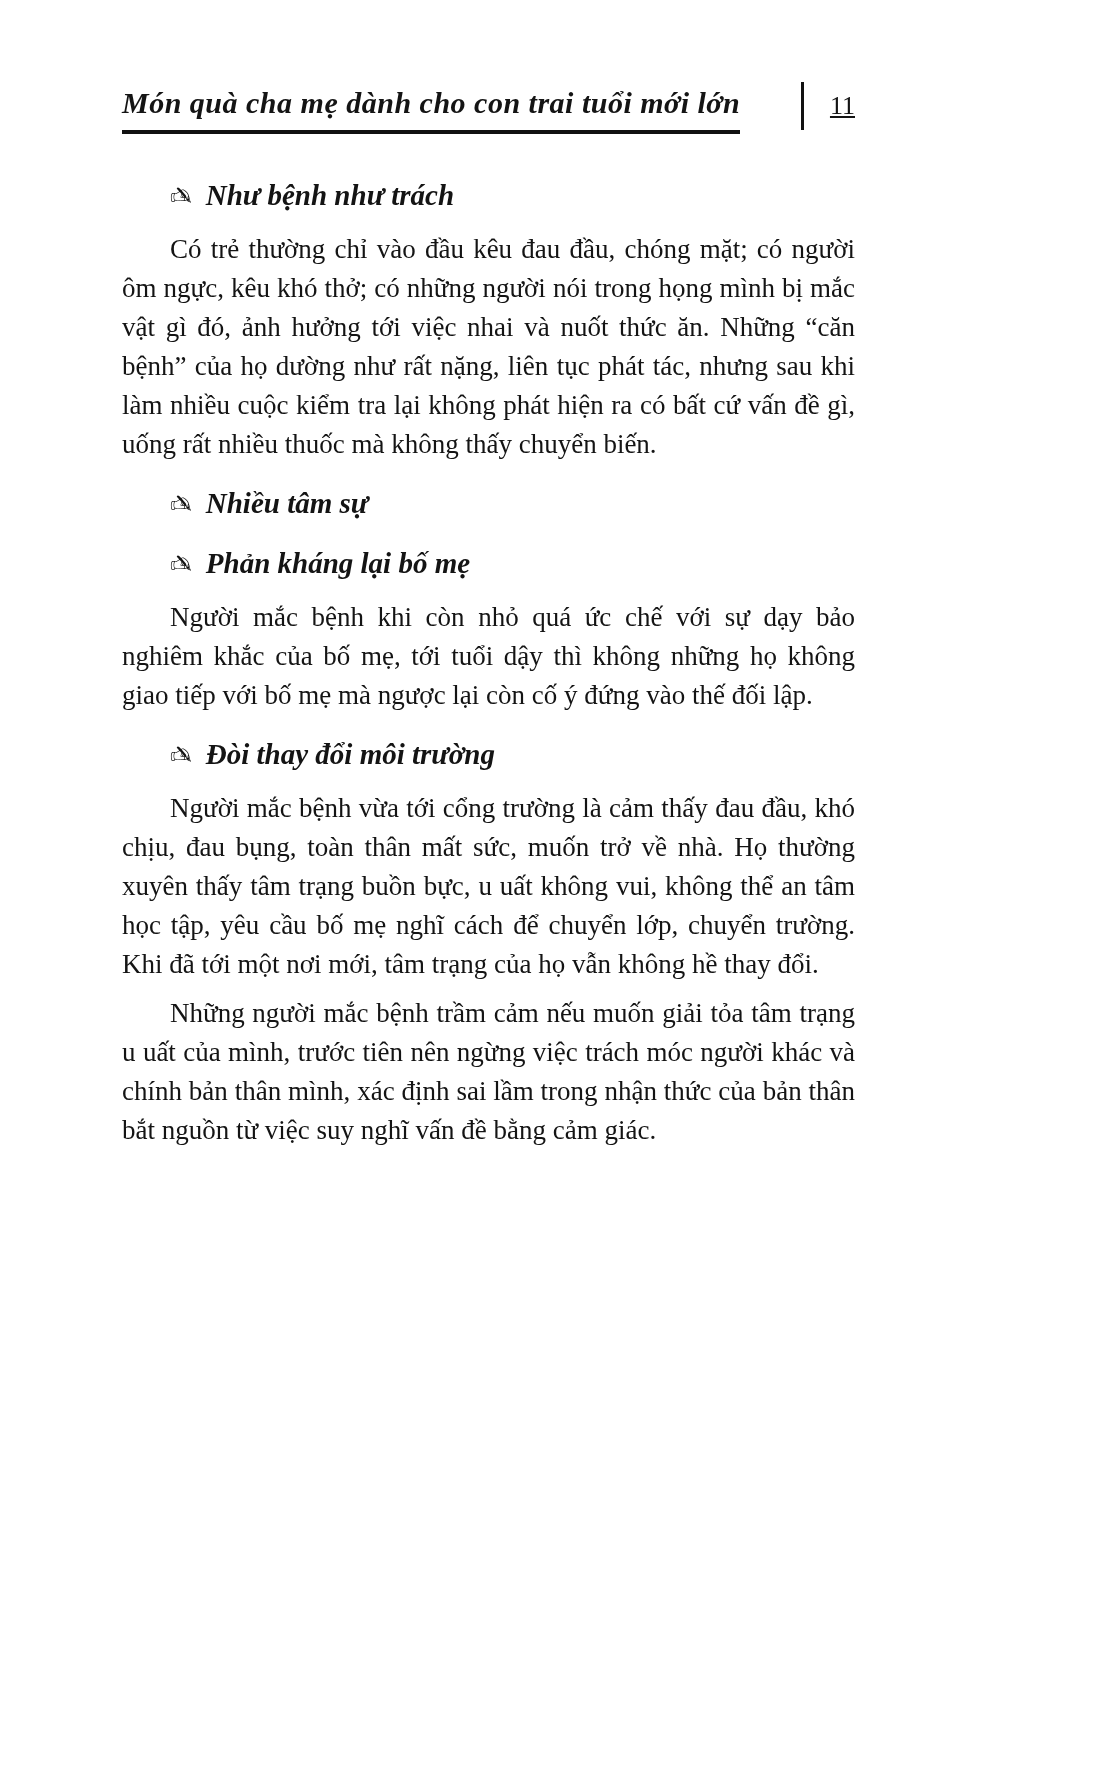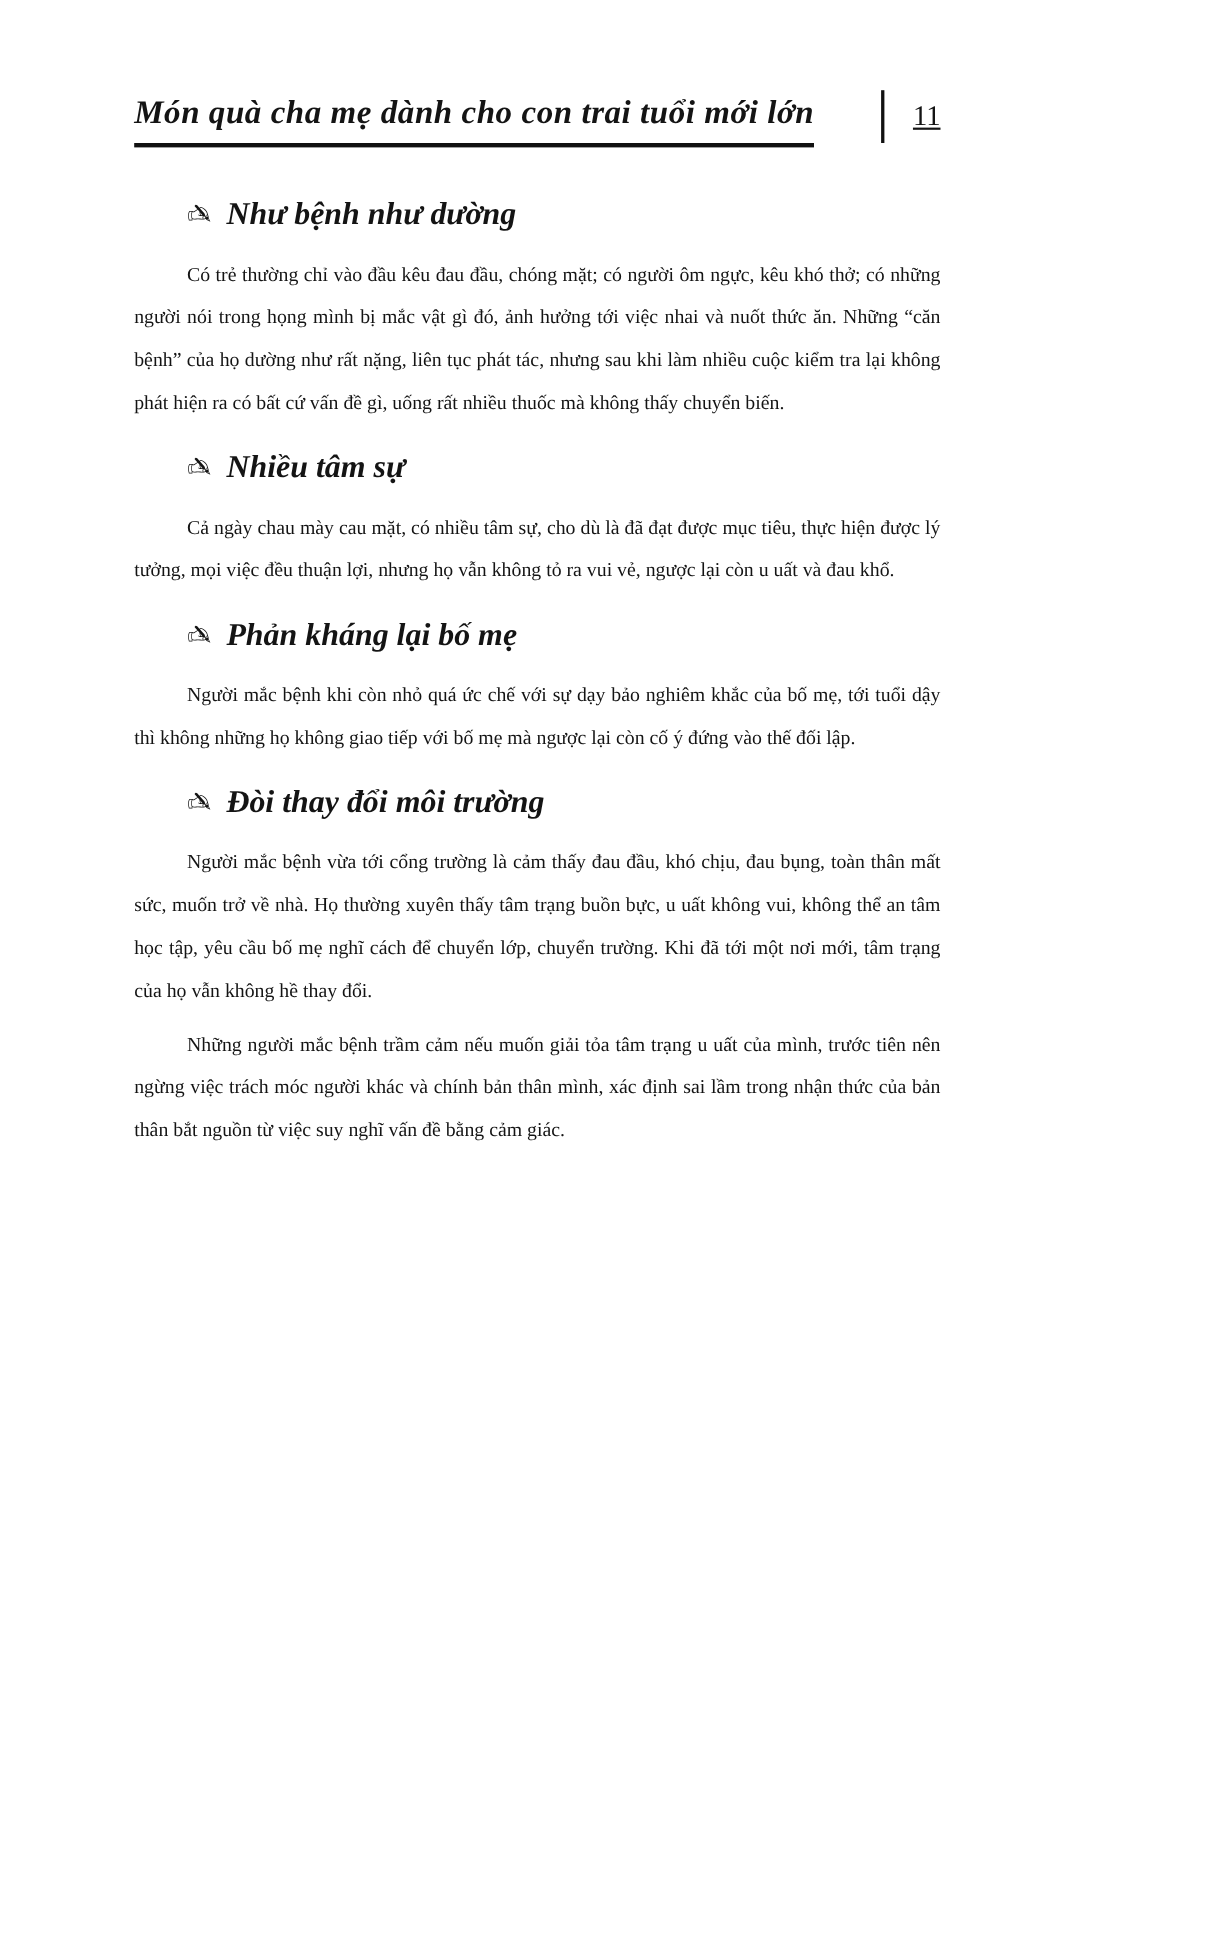--- a/index.html
+++ b/index.html
@@ -69,45 +69,44 @@
   .ornament {
     font-style: normal;
     font-weight: normal;
     font-family: "DejaVu Sans", sans-serif;
     font-size: 26px;
     margin-right: 14px;
     display: inline-block;
     transform: scaleX(-1);
   }
   .body-paragraph {
-    font-size: 18px;
+    font-size: 27px;
     line-height: 39px;
     text-align: justify;
     text-indent: 48px;
     margin: 4px 0 10px 0;
   }
 </style>
 </head>
 <body>
 
 <div class="page">
 
   <header class="page-header">
     <span class="header-title">Món quà cha mẹ dành cho con trai tuổi mới lớn</span>
     <span class="header-right">
       <span class="header-divider"></span>
       <span class="page-number">11</span>
     </span>
   </header>
 
   <main class="content" id="content">
-      <h2 class="section-heading"><span class="ornament">✍</span><span>Như bệnh như dường</span></h2>
+      <h2 class="section-heading"><span class="ornament">✍</span><span>Như bệnh như trách</span></h2>
       <p class="body-paragraph">Có trẻ thường chỉ vào đầu kêu đau đầu, chóng mặt; có người ôm ngực, kêu khó thở; có những người nói trong họng mình bị mắc vật gì đó, ảnh hưởng tới việc nhai và nuốt thức ăn. Những “căn bệnh” của họ dường như rất nặng, liên tục phát tác, nhưng sau khi làm nhiều cuộc kiểm tra lại không phát hiện ra có bất cứ vấn đề gì, uống rất nhiều thuốc mà không thấy chuyển biến.</p>
       <h2 class="section-heading"><span class="ornament">✍</span><span>Nhiều tâm sự</span></h2>
-      <p class="body-paragraph">Cả ngày chau mày cau mặt, có nhiều tâm sự, cho dù là đã đạt được mục tiêu, thực hiện được lý tưởng, mọi việc đều thuận lợi, nhưng họ vẫn không tỏ ra vui vẻ, ngược lại còn u uất và đau khổ.</p>
       <h2 class="section-heading"><span class="ornament">✍</span><span>Phản kháng lại bố mẹ</span></h2>
       <p class="body-paragraph">Người mắc bệnh khi còn nhỏ quá ức chế với sự dạy bảo nghiêm khắc của bố mẹ, tới tuổi dậy thì không những họ không giao tiếp với bố mẹ mà ngược lại còn cố ý đứng vào thế đối lập.</p>
       <h2 class="section-heading"><span class="ornament">✍</span><span>Đòi thay đổi môi trường</span></h2>
       <p class="body-paragraph">Người mắc bệnh vừa tới cổng trường là cảm thấy đau đầu, khó chịu, đau bụng, toàn thân mất sức, muốn trở về nhà. Họ thường xuyên thấy tâm trạng buồn bực, u uất không vui, không thể an tâm học tập, yêu cầu bố mẹ nghĩ cách để chuyển lớp, chuyển trường. Khi đã tới một nơi mới, tâm trạng của họ vẫn không hề thay đổi.</p>
       <p class="body-paragraph">Những người mắc bệnh trầm cảm nếu muốn giải tỏa tâm trạng u uất của mình, trước tiên nên ngừng việc trách móc người khác và chính bản thân mình, xác định sai lầm trong nhận thức của bản thân bắt nguồn từ việc suy nghĩ vấn đề bằng cảm giác.</p>
     </main>
 
 </div>
 
 </body></html>

